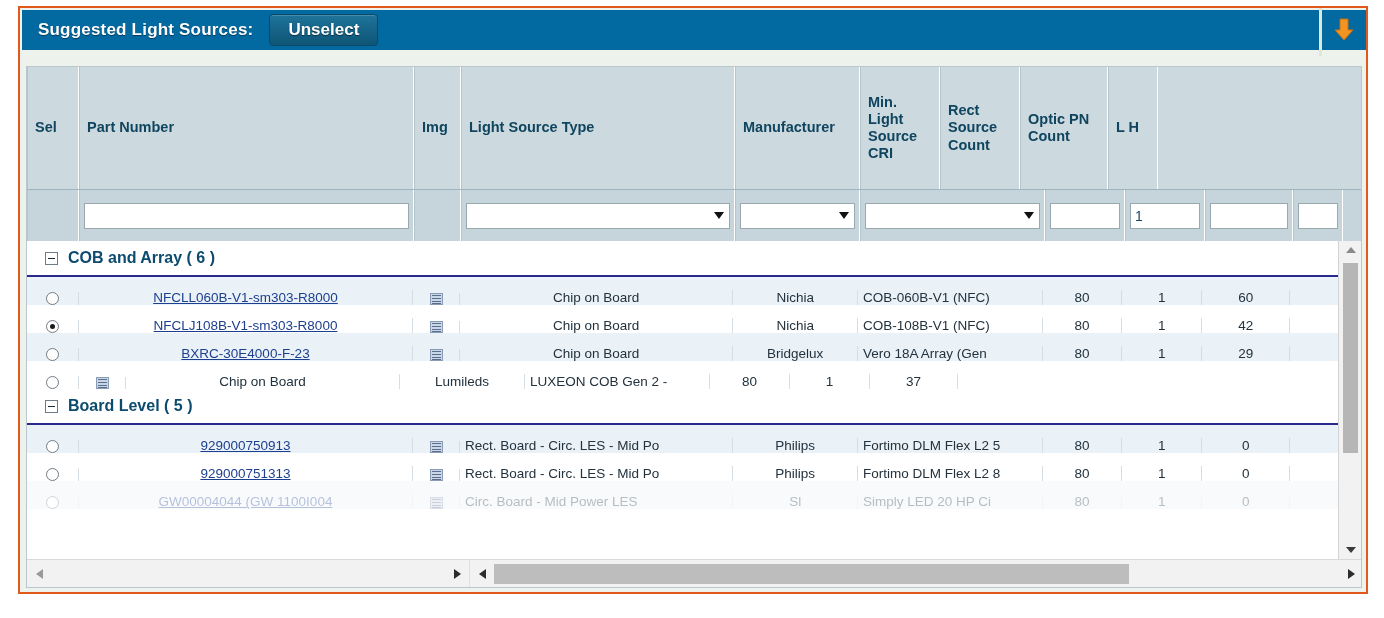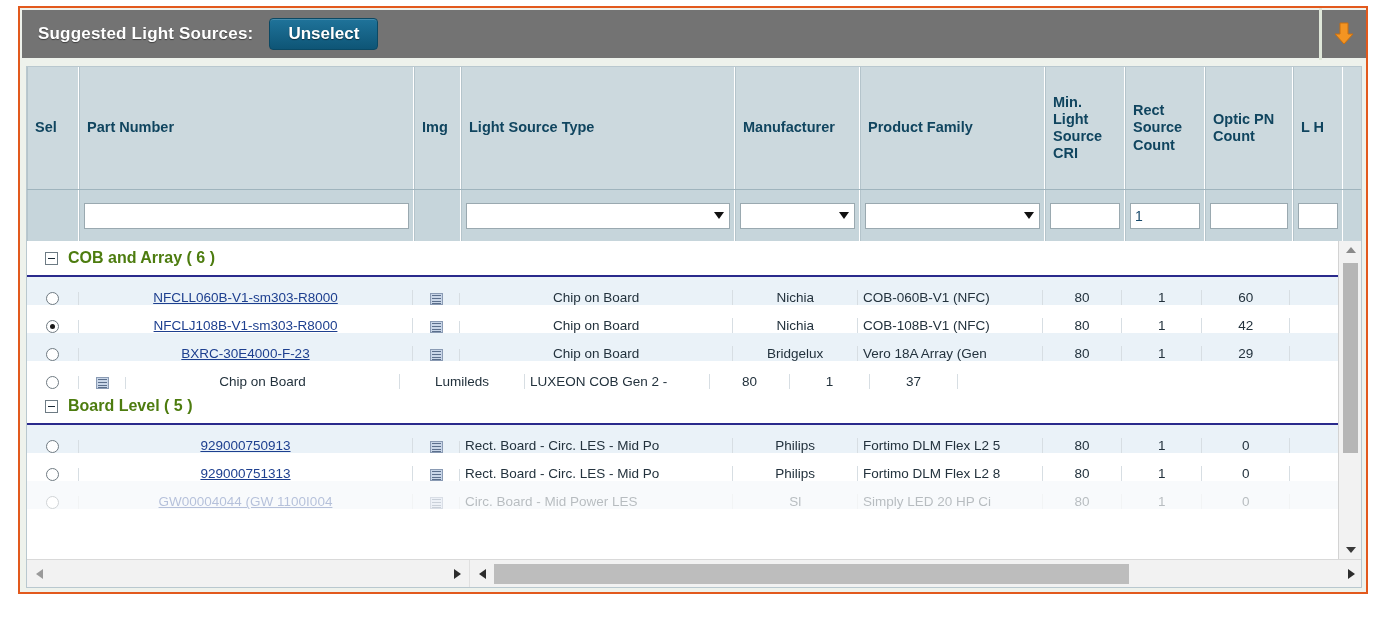--- a/index.html
+++ b/index.html
@@ -16,22 +16,22 @@
     width: 1350px; height: 588px;
     border: 2px solid #e2591d;
     background: #eef2ec;
     overflow: hidden;
   }
 
   
   .titlebar {
     position: absolute;
     left: 2px; top: 2px;
-    width: 1344px; height: 48px;
-    background: #737373;
+    width: 1344px; height: 40px;
+    background: #0369a1;
     display: flex;
     align-items: center;
   }
   .titlebar .tb-label {
     color: #ffffff;
     font-size: 17px;
     font-weight: bold;
     letter-spacing: .2px;
     margin-left: 16px;
     text-shadow: 0 1px 1px rgba(0,0,0,.45);
@@ -170,21 +170,21 @@
   .grp-toggle::before {
     content: "";
     position: absolute;
     left: 2px; top: 5px;
     width: 7px; height: 1px;
     background: #1b2b38;
   }
   .grp-label {
     font-size: 16px;
     font-weight: bold;
-    color: #4d7c0f;
+    color: #0c4a6e;
     white-space: nowrap;
   }
 
   .datarow {
     display: flex;
     height: 28px;
     align-items: flex-end;
   }
   .datarow.alt { background: #eaf2f8; }
   .datarow.plain { background: #ffffff; }
@@ -325,23 +325,20 @@
         </div>
       <div class="colhdr" style="width:47px">
           <span>Img</span>
         </div>
       <div class="colhdr" style="width:274px">
           <span>Light Source Type</span>
         </div>
       <div class="colhdr" style="width:125px">
           <span>Manufacturer</span>
         </div>
-      <div class="colhdr" style="width:185px">
-          <span>Product Family</span>
-        </div>
       <div class="colhdr" style="width:80px">
           <span>Min. Light Source CRI</span>
         </div>
       <div class="colhdr" style="width:80px">
           <span>Rect Source Count</span>
         </div>
       <div class="colhdr" style="width:88px">
           <span>Optic PN Count</span>
         </div>
       <div class="colhdr" style="width:50px">

